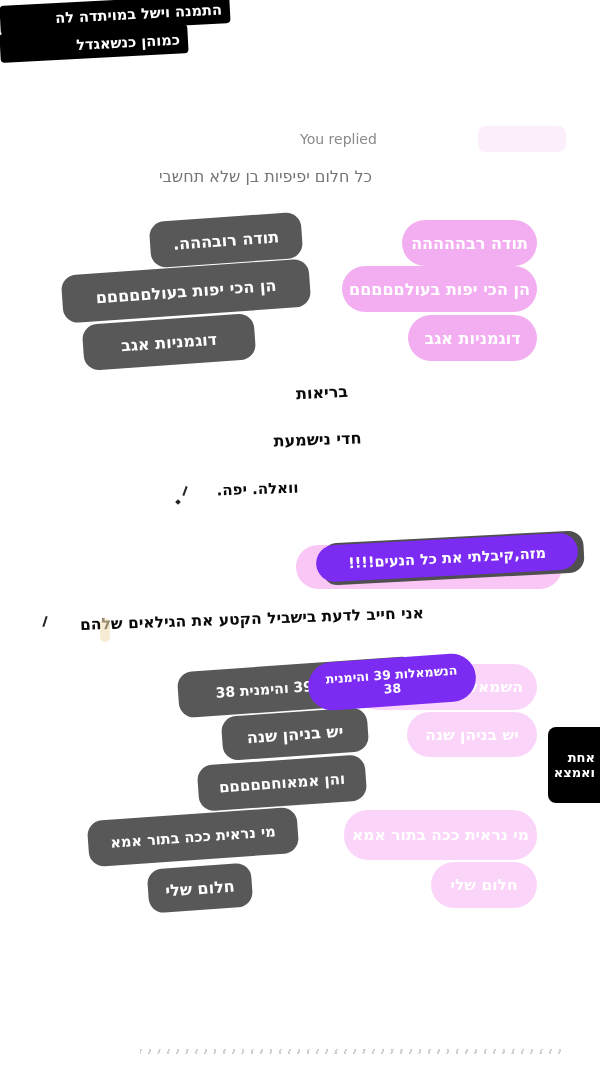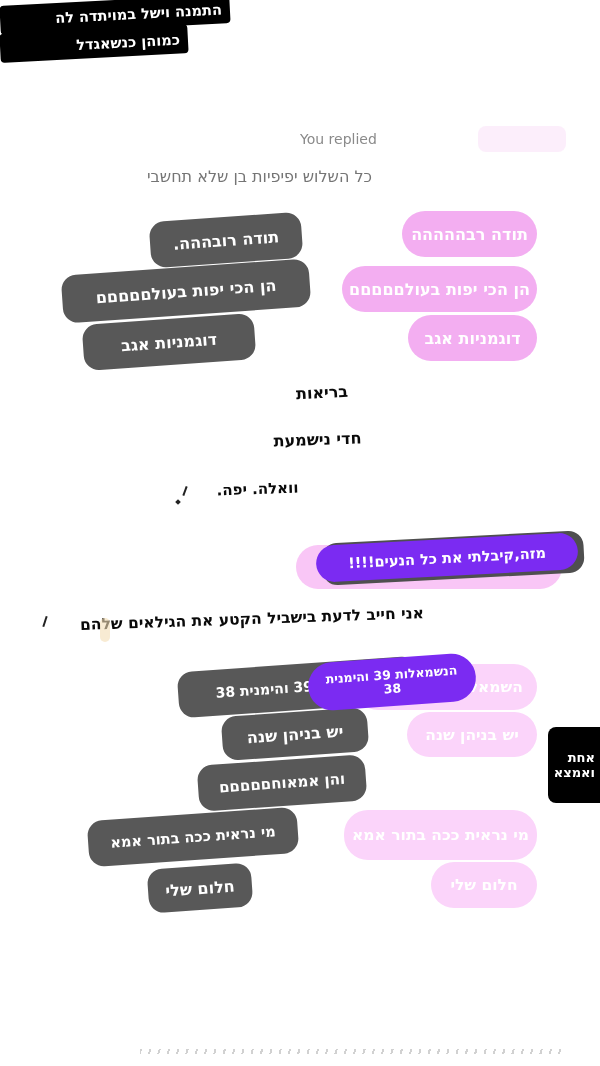--- a/index.html
+++ b/index.html
@@ -26,23 +26,23 @@
           background:repeating-linear-gradient(105deg,#c9c9c9 0 2px,transparent 2px 9px);}
 </style>
 </head>
 <body>
 
 <div class="screen">
 
   <div class="smudge" style="left:478px;top:126px;width:88px;height:26px;background:#f9d9f7;opacity:.45;"></div>
 
   <div class="abs muted" style="left:300px;top:131px;width:110px;font-size:14px;color:#8a8a8a;">You replied</div>
-  <div class="abs muted" dir="rtl" style="left:128px;top:167px;width:244px;font-size:16px;text-align:right;color:#757575;">כל השלוש יפיפיות בן שלא תחשבי</div>
+  <div class="abs muted" dir="rtl" style="left:128px;top:167px;width:244px;font-size:16px;text-align:right;color:#757575;">כל חלום יפיפיות בן שלא תחשבי</div>
 
-  <div class="b pinkA" dir="rtl" style="left:402px;top:211px;width:135px;height:46px;">תודה רבההההה</div>
+  <div class="b pinkA" dir="rtl" style="left:402px;top:220px;width:135px;height:46px;">תודה רבההההה</div>
   <div class="b pinkA" dir="rtl" style="left:342px;top:266px;width:195px;height:46px;">הן הכי יפות בעולםםםםם</div>
   <div class="b pinkA" dir="rtl" style="left:408px;top:315px;width:129px;height:46px;">דוגמניות אגב</div>
 
   <div class="b gray" dir="rtl" style="left:150px;top:217px;width:152px;height:46px;">תודה רובההה.</div>
   <div class="b gray" dir="rtl" style="left:62px;top:267px;width:248px;height:48px;">הן הכי יפות בעולםםםםם</div>
   <div class="b gray" dir="rtl" style="left:83px;top:319px;width:172px;height:46px;">דוגמניות אגב</div>
 
   <div class="storytext" dir="rtl" style="left:277px;top:383px;width:90px;font-size:16px;transform:rotate(-3deg);">בריאות</div>
   <div class="storytext" dir="rtl" style="left:255px;top:430px;width:125px;font-size:16px;transform:rotate(-2deg);">חדי נישמעת</div>
   <div class="storytext" dir="rtl" style="left:200px;top:480px;width:115px;font-size:15px;transform:rotate(-2deg);">וואלה. יפה.</div>

